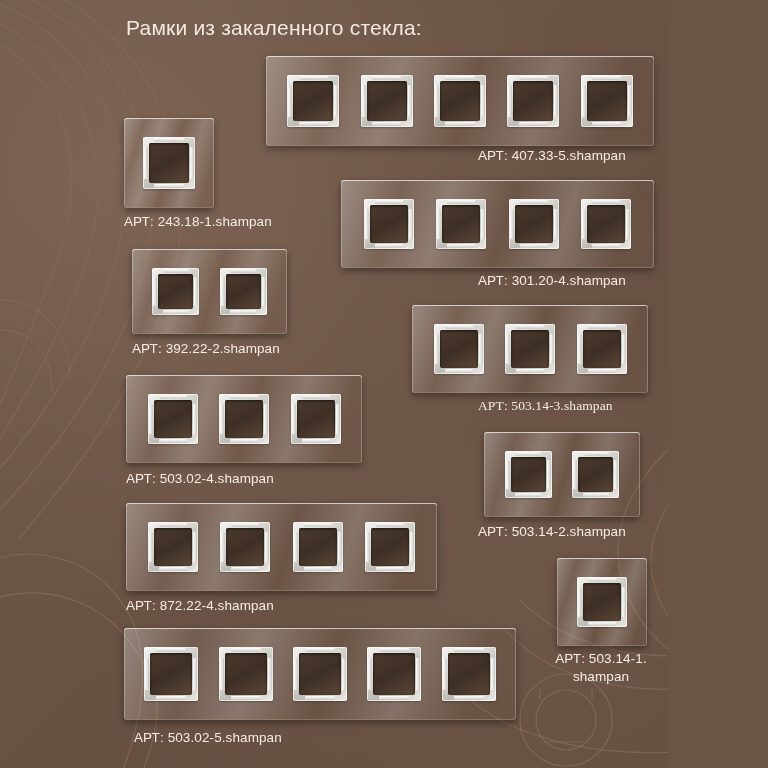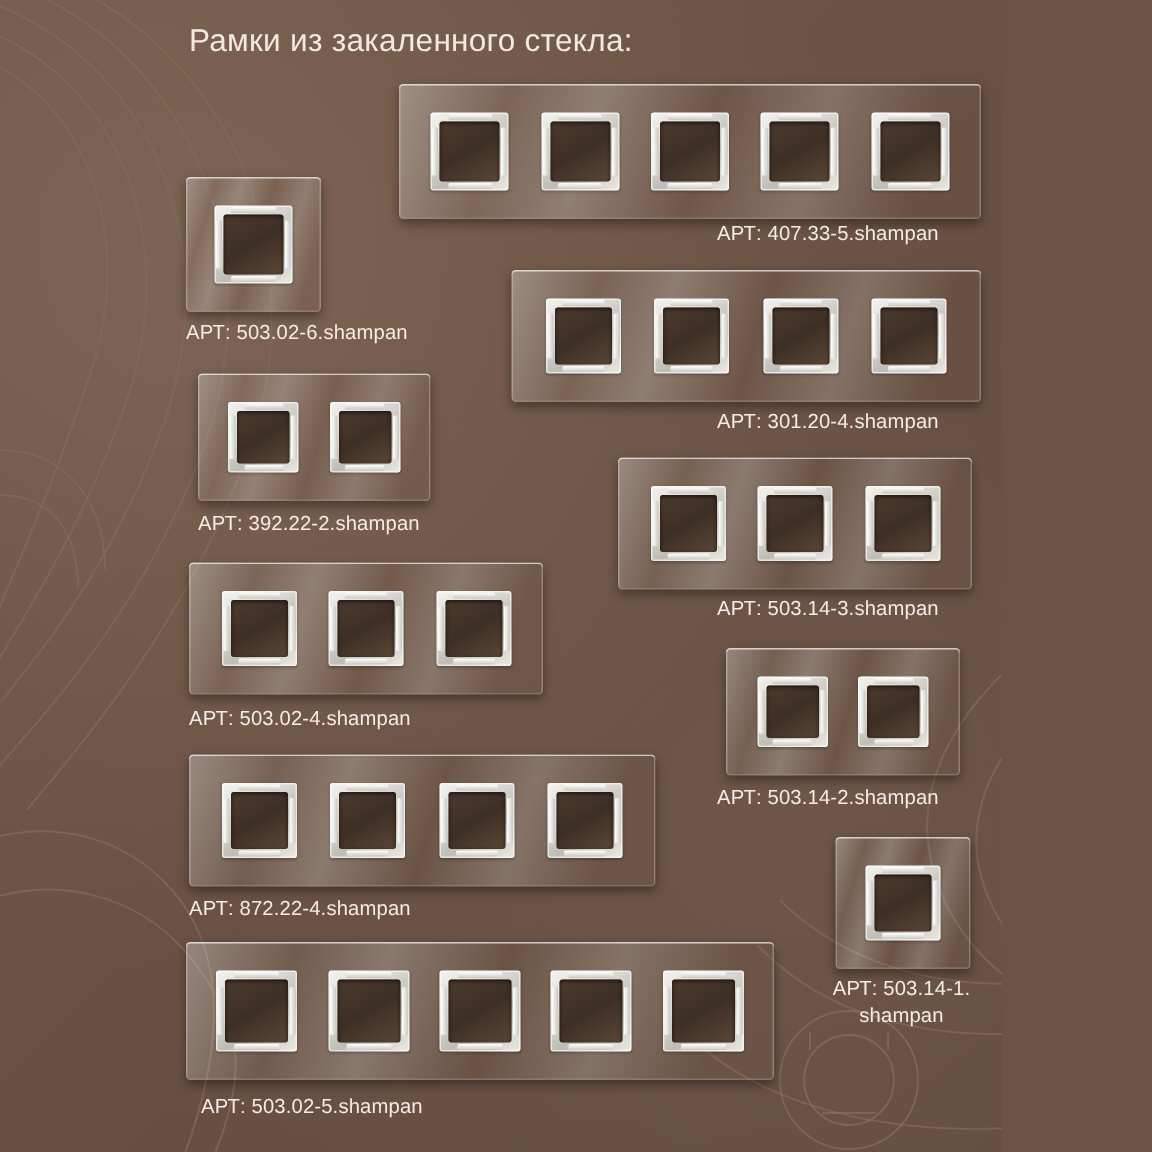--- a/index.html
+++ b/index.html
@@ -167,21 +167,21 @@
         <div class="sheen"></div>
         <div class="edge"></div>
         <div class="cell" style="width: 52px; height: 52px; left: 19px; top: 19px;">
           <div class="hole" style="inset: 6px;"></div>
           <div class="clipT"></div>
           <div class="clipB"></div>
           <div class="clipL"></div>
           <div class="clipR"></div>
         </div>
       </div>
-      <div class="caption" style="left: 124px; top: 214px;">АРТ: 503.02-6.shampan</div>
+      <div class="caption" style="left: 124px; top: 214px;">АРТ: 243.18-1.shampan</div>
       <div class="plate" style="left: 132px; top: 249px; width: 155px; height: 85px;">
         <div class="sheen"></div>
         <div class="edge"></div>
         <div class="cell" style="width: 47px; height: 47px; left: 20.3333px; top: 19px;">
           <div class="hole" style="inset: 6px;"></div>
           <div class="clipT"></div>
           <div class="clipB"></div>
           <div class="clipL"></div>
           <div class="clipR"></div>
         </div>
@@ -384,21 +384,21 @@
           <div class="clipR"></div>
         </div>
         <div class="cell" style="width: 50px; height: 50px; left: 164.5px; top: 19px;">
           <div class="hole" style="inset: 6px;"></div>
           <div class="clipT"></div>
           <div class="clipB"></div>
           <div class="clipL"></div>
           <div class="clipR"></div>
         </div>
       </div>
-      <div class="caption" style="left: 478px; top: 398px;">АРТ: 503.14-3.shampan</div>
+      <div class="caption" style="left: 478px; top: 398px; font-family: Liberation Serif, serif;">АРТ: 503.14-3.shampan</div>
       <div class="plate" style="left: 484px; top: 432px; width: 156px; height: 85px;">
         <div class="sheen"></div>
         <div class="edge"></div>
         <div class="cell" style="width: 47px; height: 47px; left: 20.6667px; top: 19px;">
           <div class="hole" style="inset: 6px;"></div>
           <div class="clipT"></div>
           <div class="clipB"></div>
           <div class="clipL"></div>
           <div class="clipR"></div>
         </div>

